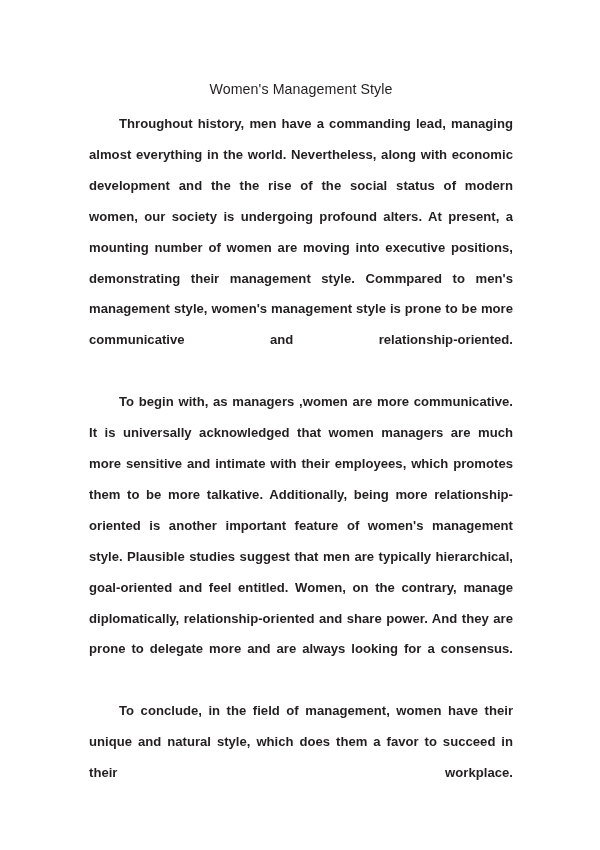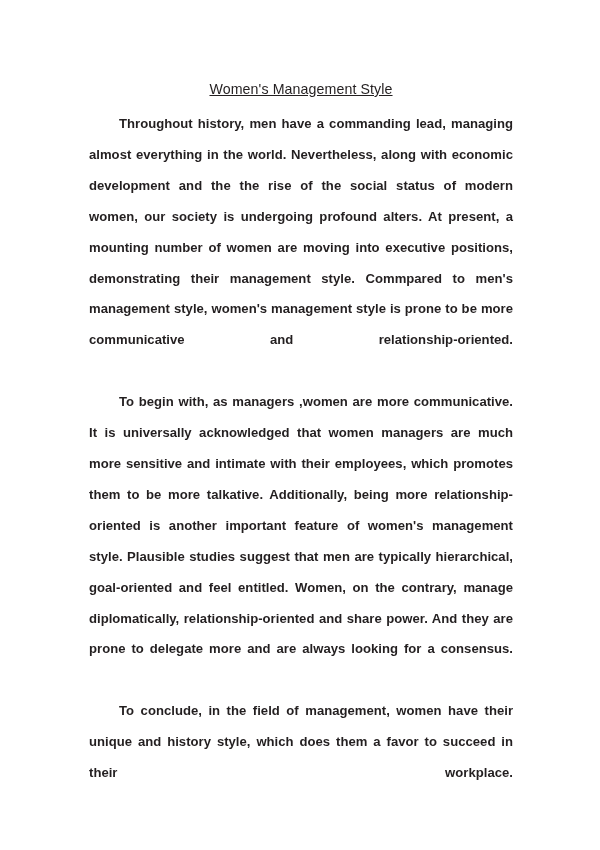--- a/index.html
+++ b/index.html
@@ -28,21 +28,20 @@
 
   .doc-title {
     font-family: "Liberation Sans", "DejaVu Sans", sans-serif;
     font-size: 14.2px;
     font-weight: 400;
     color: #231f20;
     text-align: center;
     line-height: 22px;
     margin: 0 0 9px 0;
     letter-spacing: 0.1px;
-    text-decoration: underline;
   }
 
   .doc-paragraph {
     font-family: "Liberation Sans", "DejaVu Sans", sans-serif;
     font-size: 13.1px;
     font-weight: 700;
     color: #231f20;
     line-height: 30.9px;
     text-align: justify;
     text-justify: inter-word;
@@ -67,17 +66,17 @@
 <div class="page">
 
   <div class="doc-body">
 
     <h1 class="doc-title">Women's Management Style</h1>
 
     <p class="doc-paragraph">Throughout history, men have a commanding lead, managing almost everything in the world. Nevertheless, along with economic development and the the rise of the social status of modern women, our society is undergoing profound alters. At present, a mounting number of women are moving into executive positions, demonstrating their management style. Commpared to men's management style, women's management style is prone to be more communicative and relationship-oriented.</p>
 
     <p class="doc-paragraph">To begin with, as managers ,women are more communicative. It is universally acknowledged that women managers are much more sensitive and intimate with their employees, which promotes them to be more talkative. Additionally, being more relationship-oriented is another important feature of women's management style. Plausible studies suggest that men are typically hierarchical, goal-oriented and feel entitled. Women, on the contrary, manage diplomatically, relationship-oriented and share power. And they are prone to delegate more and are always looking for a consensus.</p>
 
-    <p class="doc-paragraph">To conclude, in the field of management, women have their unique and history style, which does them a favor to succeed in their workplace.</p>
+    <p class="doc-paragraph">To conclude, in the field of management, women have their unique and natural style, which does them a favor to succeed in their workplace.</p>
 
   </div>
 
 </div>
 
 </body></html>

